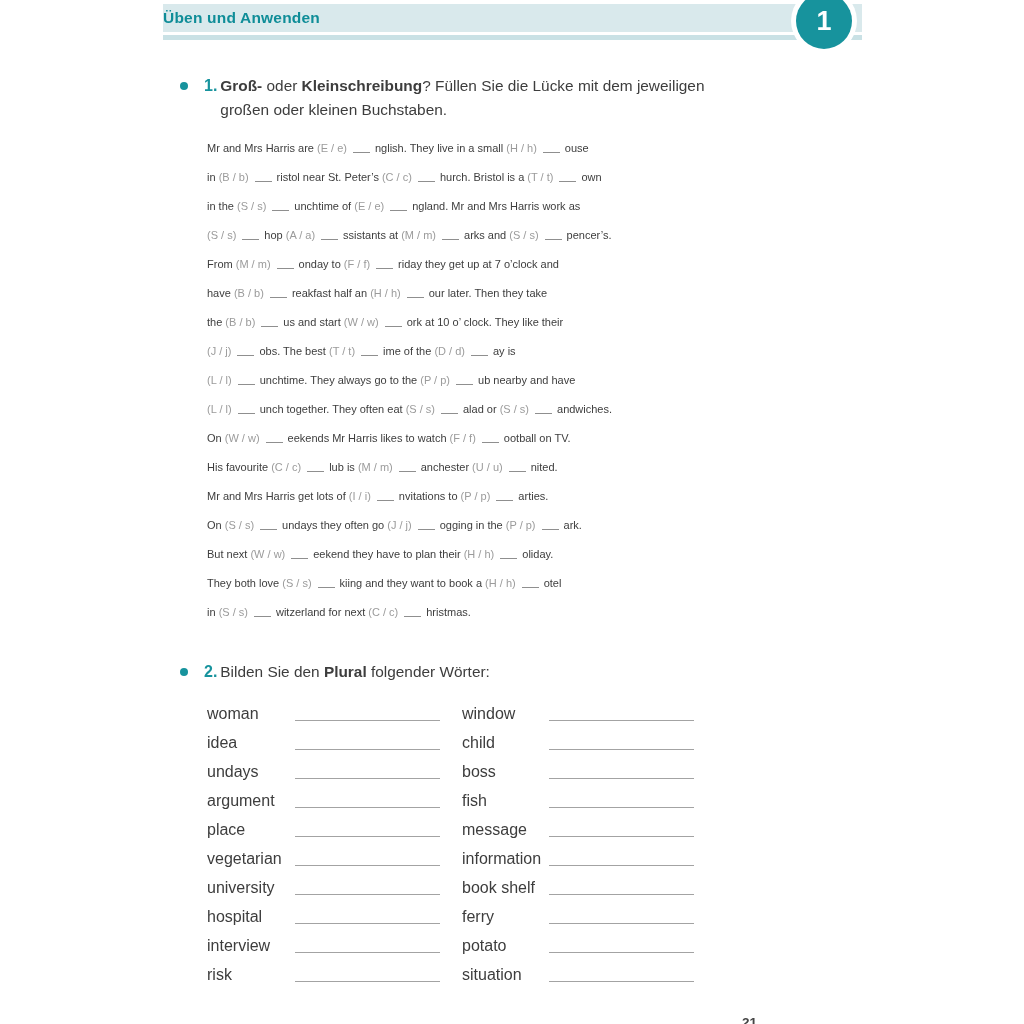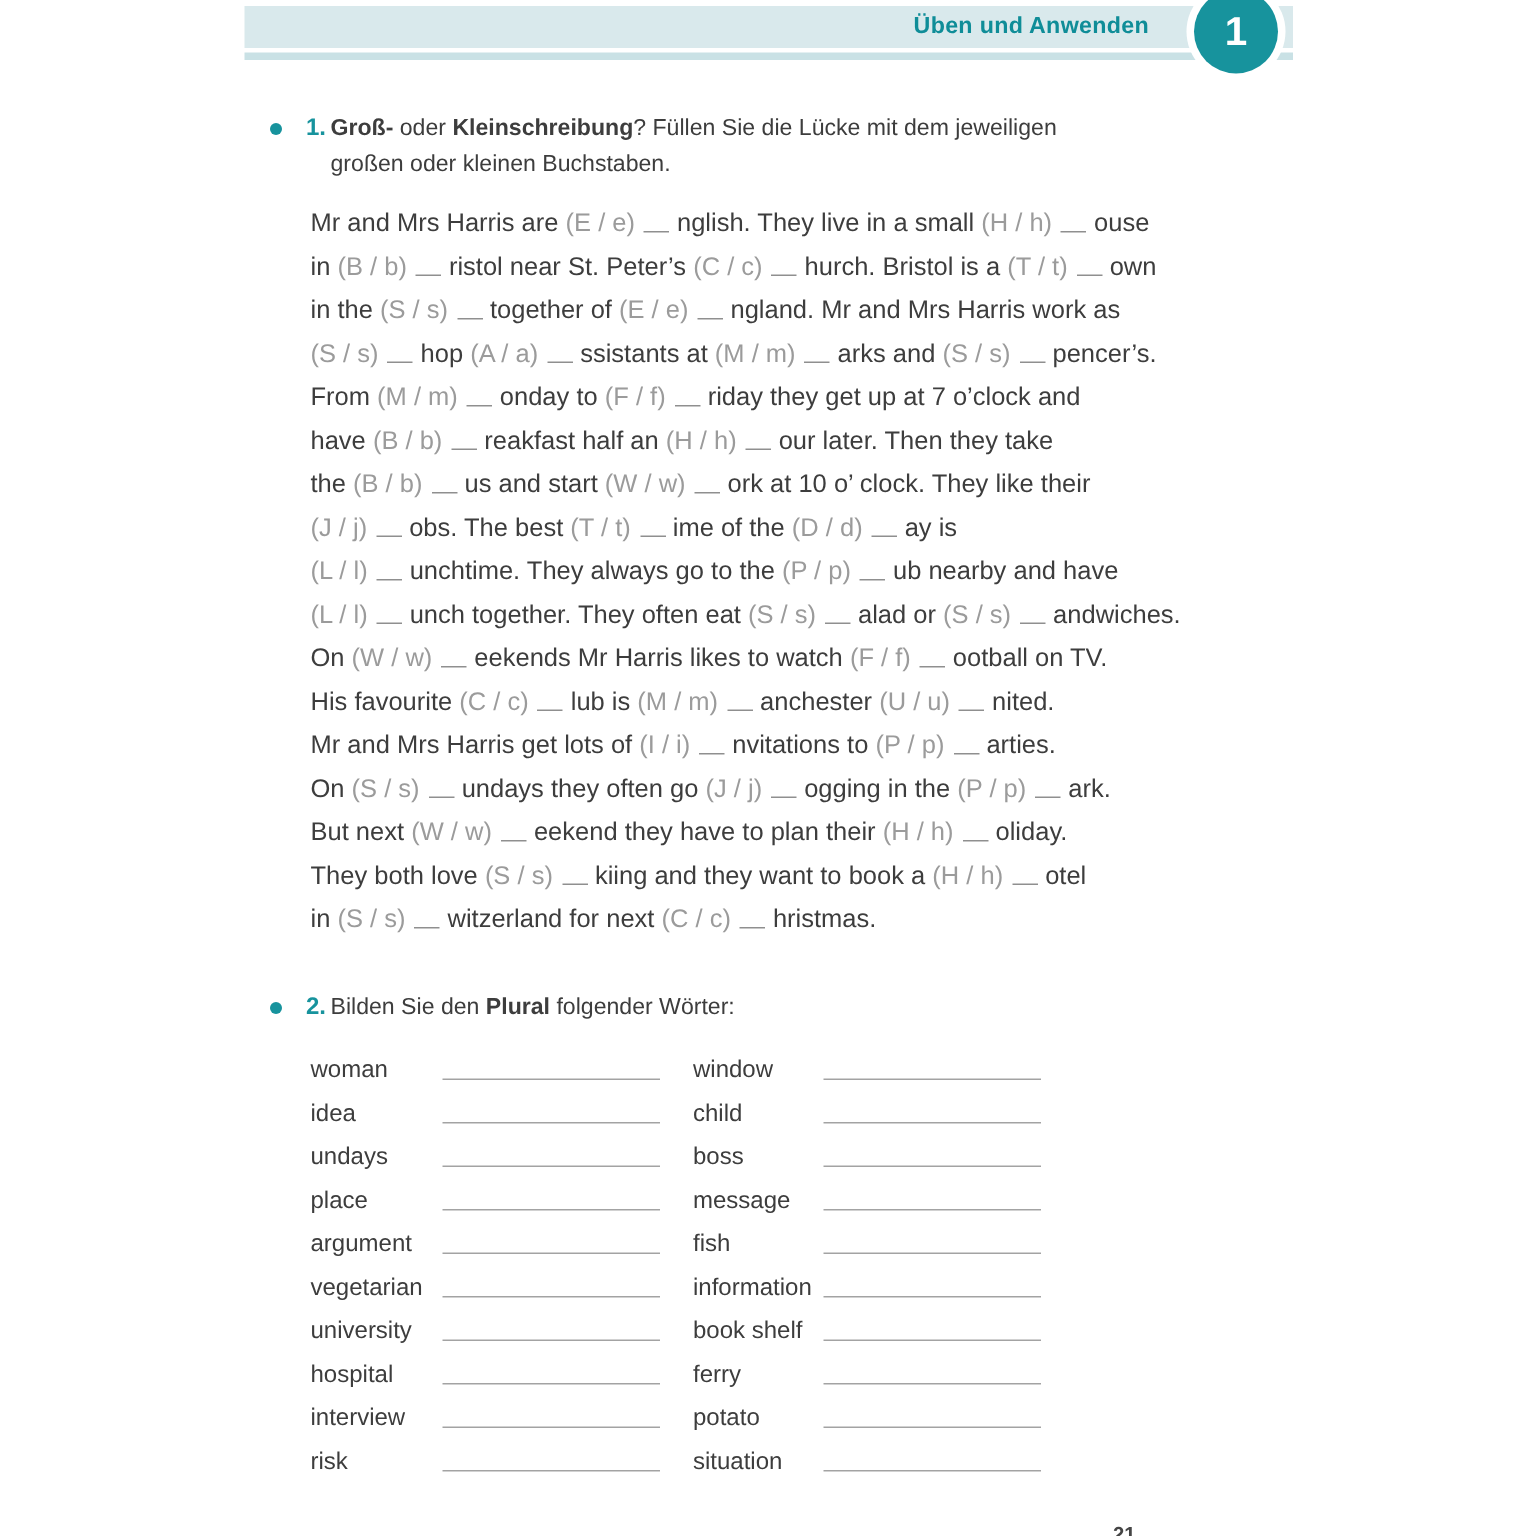--- a/index.html
+++ b/index.html
@@ -3,42 +3,42 @@
 <meta charset="utf-8">
 <style>
   html,body { margin:0; padding:0; background:#ffffff; }
   .page {
     position:relative; width:1024px; height:1024px; background:#ffffff;
     font-family:"Liberation Sans", sans-serif; overflow:hidden; color:#3d3d3d;
   }
   
   .header-bar {
     position:absolute; left:163px; top:4px; width:699px; height:28px;
-    background:#d9e9ec; display:flex; align-items:center; justify-content:flex-end;
+    background:#d9e9ec; display:flex; align-items:center; 
     padding-right:96px; box-sizing:border-box;
   }
   .header-title { color:#0f8d98; font-weight:bold; font-size:15.5px; letter-spacing:0.2px; }
   .header-rule {
     position:absolute; left:163px; top:35px; width:699px; height:5px; background:#c9e1e5;
   }
   .chapter-badge {
     position:absolute; left:796px; top:-7px; width:56px; height:56px; border-radius:50%;
     background:#17939d; box-shadow:0 0 0 5px #ffffff;
     display:flex; align-items:center; justify-content:center;
   }
   .chapter-badge span { color:#ffffff; font-weight:bold; font-size:27px; }
   
   .ex-header { position:absolute; display:flex; align-items:flex-start; }
   .bullet { width:8px; height:8px; border-radius:50%; background:#17939d; margin-top:8px; flex:0 0 auto; }
   .ex-num { color:#17939d; font-weight:bold; font-size:16px; line-height:24px; margin-left:16px; flex:0 0 auto; }
   .ex-title { margin-left:3px; font-size:15.4px; line-height:24px; color:#3d3d3d; }
   .ex-title .b { font-weight:bold; }
   
   .fill-text { position:absolute; left:207px; top:134px; }
-  .tline { height:29px; line-height:29px; white-space:nowrap; font-size:17px; color:#3d3d3d; }
+  .tline { height:29px; line-height:29px; white-space:nowrap; font-size:11px; color:#3d3d3d; }
   .hint { color:#9b9b9b; }
   .blank {
     display:inline-block; width:17px; height:0;
     border-bottom:1.6px solid #8f8f8f; margin:0 5px 0 6px; transform:translateY(1px);
   }
   
   .plural-list { position:absolute; left:207px; top:699px; }
   .prow { height:29px; line-height:29px; white-space:nowrap; font-size:16px; }
   .pword { display:inline-block; color:#3d3d3d; }
   .w1 { width:88px; }
@@ -68,21 +68,21 @@
     <span class="ex-num">1.</span>
     <div class="ex-title">
         <div><span class="b">Groß-</span><span> oder </span><span class="b">Kleinschreibung</span><span>? Füllen Sie die Lücke mit dem jeweiligen</span></div>
         <div><span>großen oder kleinen Buchstaben.</span></div>
       </div>
   </div>
 
   <div class="fill-text">
       <div class="tline"><span>Mr and Mrs Harris are </span><span class="hint">(E / e)</span><span class="blank"></span><span>nglish. They live in a small </span><span class="hint">(H / h)</span><span class="blank"></span><span>ouse</span></div>
       <div class="tline"><span>in </span><span class="hint">(B / b)</span><span class="blank"></span><span>ristol near St. Peter’s </span><span class="hint">(C / c)</span><span class="blank"></span><span>hurch. Bristol is a </span><span class="hint">(T / t)</span><span class="blank"></span><span>own</span></div>
-      <div class="tline"><span>in the </span><span class="hint">(S / s)</span><span class="blank"></span><span>together of </span><span class="hint">(E / e)</span><span class="blank"></span><span>ngland. Mr and Mrs Harris work as</span></div>
+      <div class="tline"><span>in the </span><span class="hint">(S / s)</span><span class="blank"></span><span>unchtime of </span><span class="hint">(E / e)</span><span class="blank"></span><span>ngland. Mr and Mrs Harris work as</span></div>
       <div class="tline"><span class="hint">(S / s)</span><span class="blank"></span><span>hop </span><span class="hint">(A / a)</span><span class="blank"></span><span>ssistants at </span><span class="hint">(M / m)</span><span class="blank"></span><span>arks and </span><span class="hint">(S / s)</span><span class="blank"></span><span>pencer’s.</span></div>
       <div class="tline"><span>From </span><span class="hint">(M / m)</span><span class="blank"></span><span>onday to </span><span class="hint">(F / f)</span><span class="blank"></span><span>riday they get up at 7 o’clock and</span></div>
       <div class="tline"><span>have </span><span class="hint">(B / b)</span><span class="blank"></span><span>reakfast half an </span><span class="hint">(H / h)</span><span class="blank"></span><span>our later. Then they take</span></div>
       <div class="tline"><span>the </span><span class="hint">(B / b)</span><span class="blank"></span><span>us and start </span><span class="hint">(W / w)</span><span class="blank"></span><span>ork at 10 o’ clock. They like their</span></div>
       <div class="tline"><span class="hint">(J / j)</span><span class="blank"></span><span>obs. The best </span><span class="hint">(T / t)</span><span class="blank"></span><span>ime of the </span><span class="hint">(D / d)</span><span class="blank"></span><span>ay is</span></div>
       <div class="tline"><span class="hint">(L / l)</span><span class="blank"></span><span>unchtime. They always go to the </span><span class="hint">(P / p)</span><span class="blank"></span><span>ub nearby and have</span></div>
       <div class="tline"><span class="hint">(L / l)</span><span class="blank"></span><span>unch together. They often eat </span><span class="hint">(S / s)</span><span class="blank"></span><span>alad or </span><span class="hint">(S / s)</span><span class="blank"></span><span>andwiches.</span></div>
       <div class="tline"><span>On </span><span class="hint">(W / w)</span><span class="blank"></span><span>eekends Mr Harris likes to watch </span><span class="hint">(F / f)</span><span class="blank"></span><span>ootball on TV.</span></div>
       <div class="tline"><span>His favourite </span><span class="hint">(C / c)</span><span class="blank"></span><span>lub is </span><span class="hint">(M / m)</span><span class="blank"></span><span>anchester </span><span class="hint">(U / u)</span><span class="blank"></span><span>nited.</span></div>
       <div class="tline"><span>Mr and Mrs Harris get lots of </span><span class="hint">(I / i)</span><span class="blank"></span><span>nvitations to </span><span class="hint">(P / p)</span><span class="blank"></span><span>arties.</span></div>
@@ -97,22 +97,22 @@
     <span class="ex-num">2.</span>
     <div class="ex-title">
         <div><span>Bilden Sie den </span><span class="b">Plural</span><span> folgender Wörter:</span></div>
       </div>
   </div>
 
   <div class="plural-list">
       <div class="prow"><span class="pword w1">woman</span><span class="pline"></span><span class="pword w2">window</span><span class="pline"></span></div>
       <div class="prow"><span class="pword w1">idea</span><span class="pline"></span><span class="pword w2">child</span><span class="pline"></span></div>
       <div class="prow"><span class="pword w1">undays</span><span class="pline"></span><span class="pword w2">boss</span><span class="pline"></span></div>
+      <div class="prow"><span class="pword w1">argument</span><span class="pline"></span><span class="pword w2">fish</span><span class="pline"></span></div>
       <div class="prow"><span class="pword w1">place</span><span class="pline"></span><span class="pword w2">message</span><span class="pline"></span></div>
-      <div class="prow"><span class="pword w1">argument</span><span class="pline"></span><span class="pword w2">fish</span><span class="pline"></span></div>
       <div class="prow"><span class="pword w1">vegetarian</span><span class="pline"></span><span class="pword w2">information</span><span class="pline"></span></div>
       <div class="prow"><span class="pword w1">university</span><span class="pline"></span><span class="pword w2">book shelf</span><span class="pline"></span></div>
       <div class="prow"><span class="pword w1">hospital</span><span class="pline"></span><span class="pword w2">ferry</span><span class="pline"></span></div>
       <div class="prow"><span class="pword w1">interview</span><span class="pline"></span><span class="pword w2">potato</span><span class="pline"></span></div>
       <div class="prow"><span class="pword w1">risk</span><span class="pline"></span><span class="pword w2">situation</span><span class="pline"></span></div>
     </div>
 
   <div class="page-number">21</div>
 
 </div>

